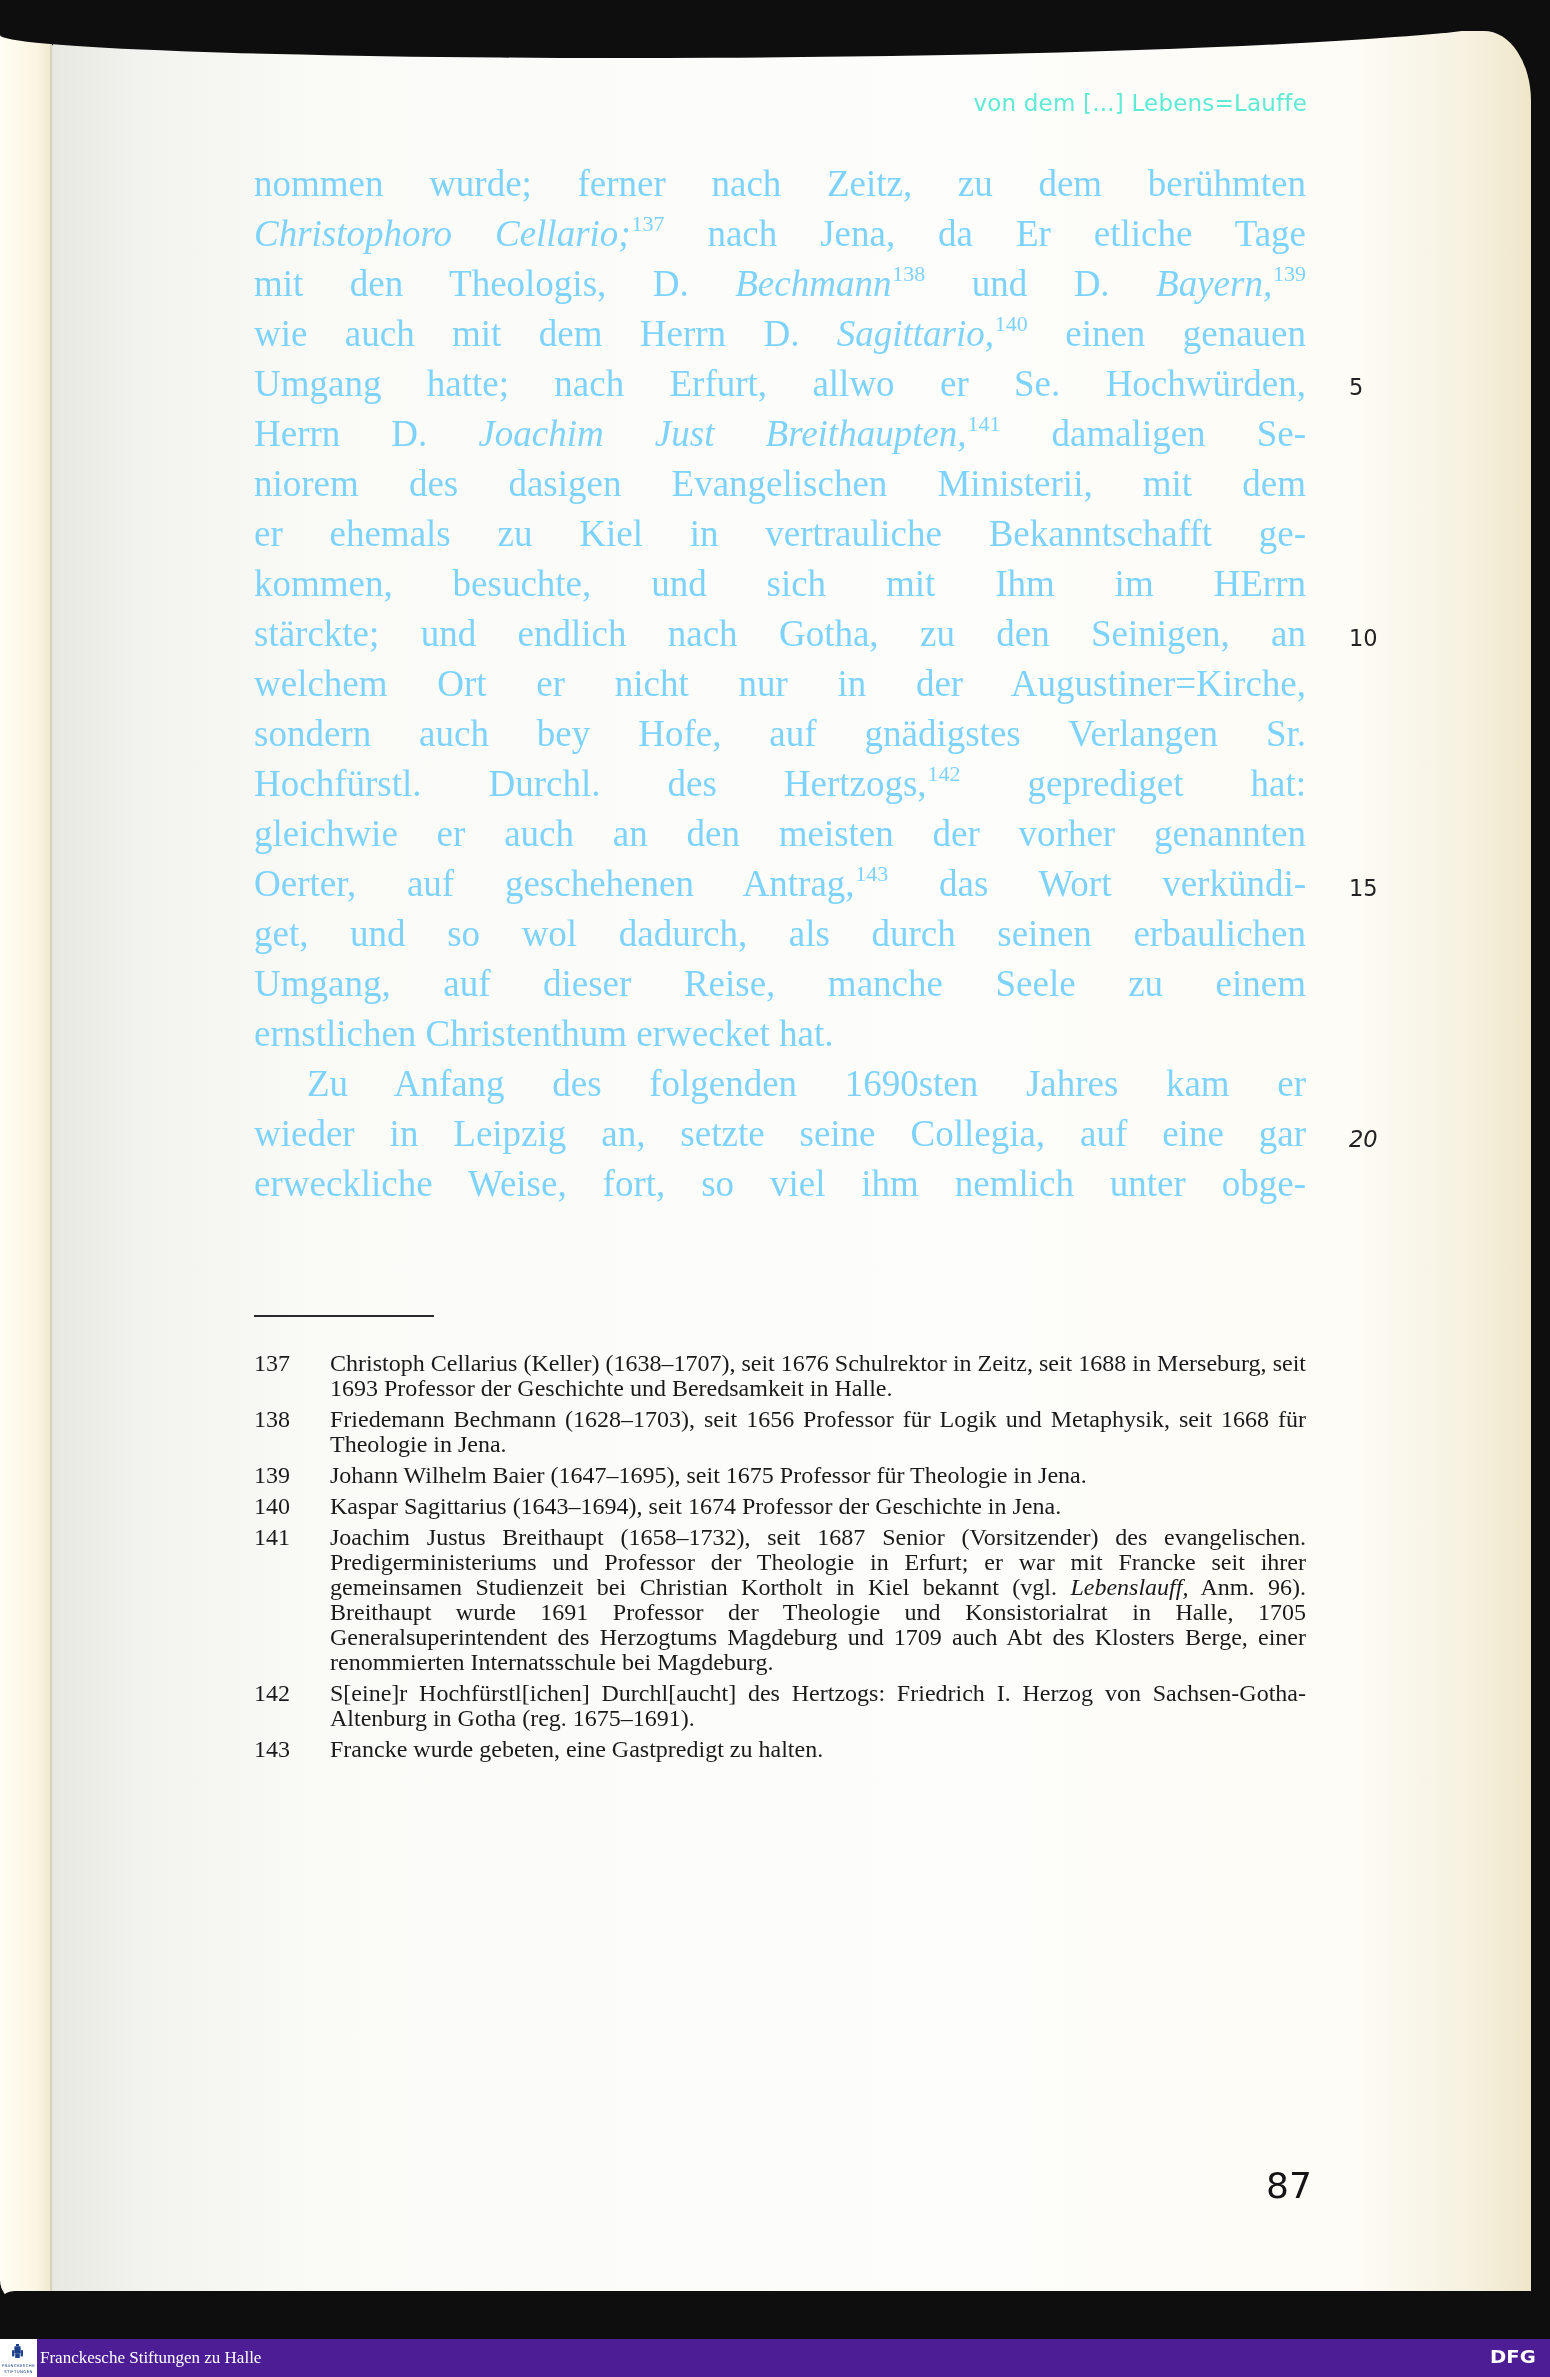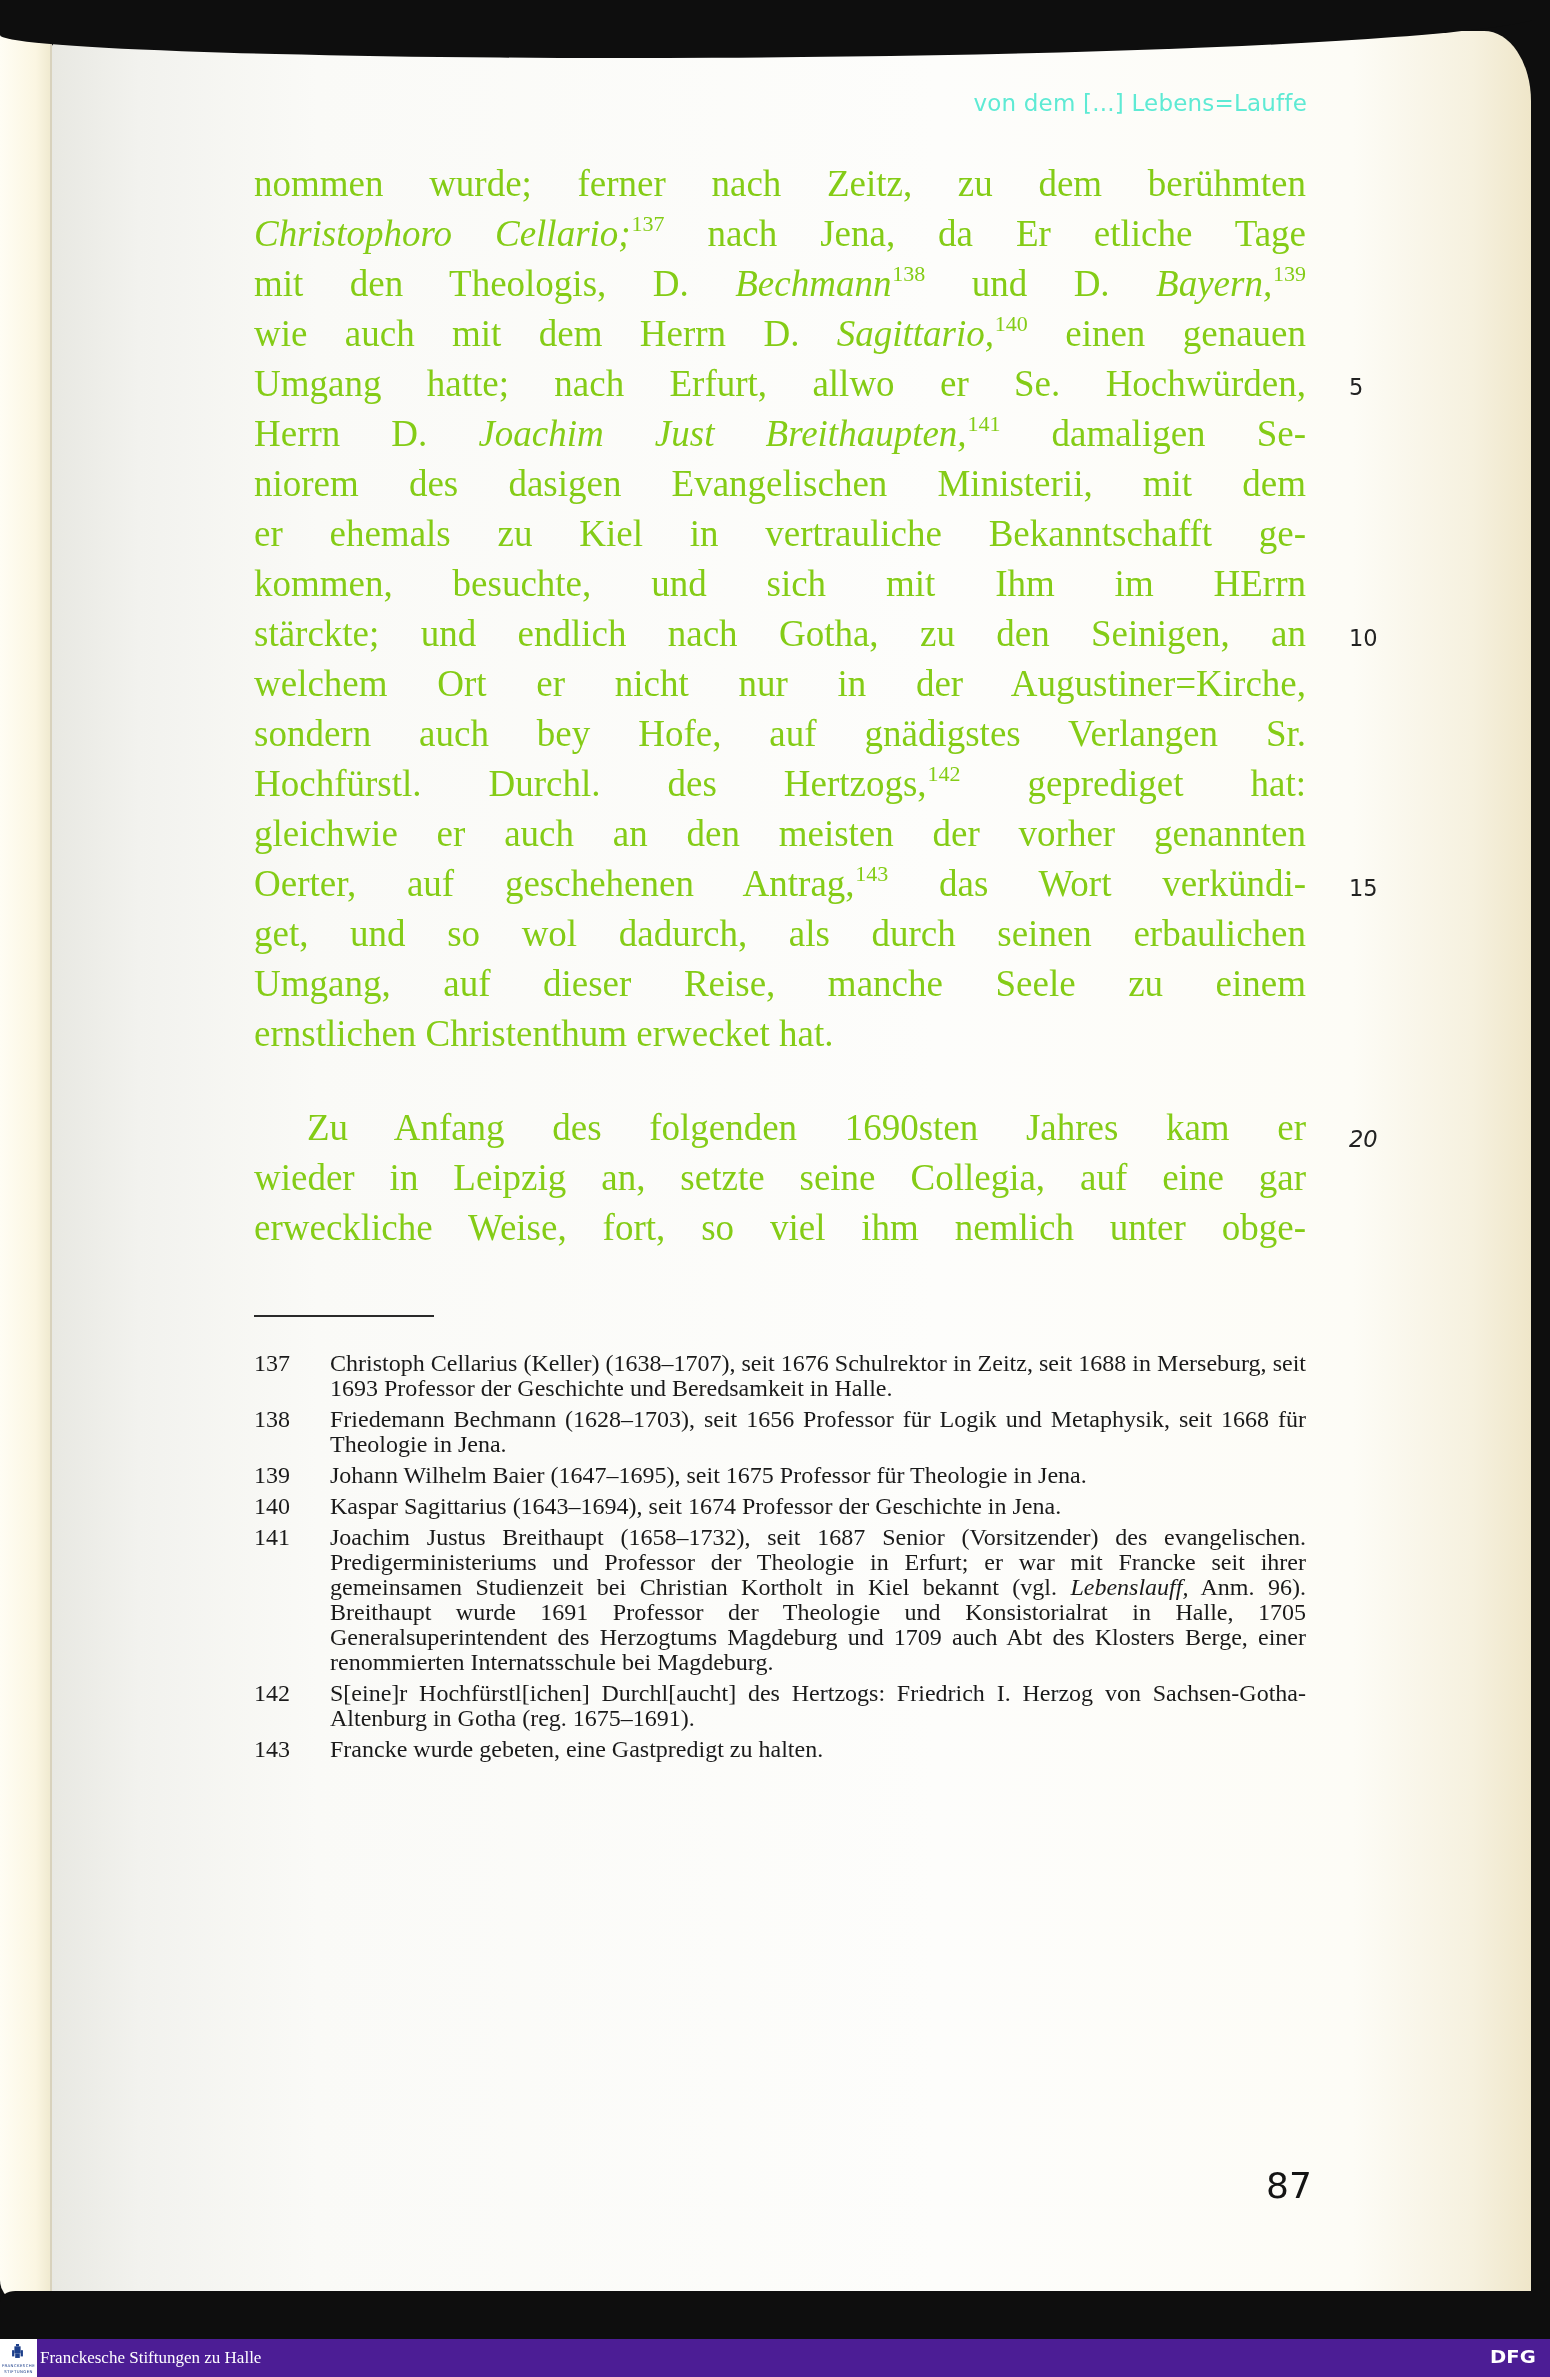--- a/index.html
+++ b/index.html
@@ -38,27 +38,27 @@
     position:absolute; right:0; top:0; width:18.6px; height:2339px; background:#0e0e0e;
   }
 
   .running-head {
     position:absolute; right:244px; top:90px;
     font-family:"DejaVu Sans", sans-serif; font-size:23px; color:#5eead4;
     letter-spacing:0.2px;
   }
   .body-text {
     position:absolute; left:254px; top:159px; width:1052px;
-    font-size:37px; line-height:50px; color:#84cc16;
+    font-size:37px; line-height:50px; color:#7dd3fc;
   }
   .line {
     display:block; white-space:nowrap; text-align:justify; text-align-last:justify; height:50px;
   }
   .line.last { text-align-last:left; }
-  .line.indent { padding-left:53px;margin-top:44px; }
+  .line.indent { padding-left:53px; }
   .line i { font-style:italic; }
   .line sup { font-size:22px; line-height:0; vertical-align:15.5px; margin-left:0.8px; }
 
   .line-numbers {
     position:absolute; left:1349px; top:159px; width:62px;
     font-family:"DejaVu Sans", sans-serif; font-size:22.5px; color:#222;
   }
   .ln { position:absolute; left:0; height:50px; line-height:50px; }
 
   .fn-rule { position:absolute; left:254px; top:1315px; width:180px; height:2.3px; background:#2a2a2a; }

